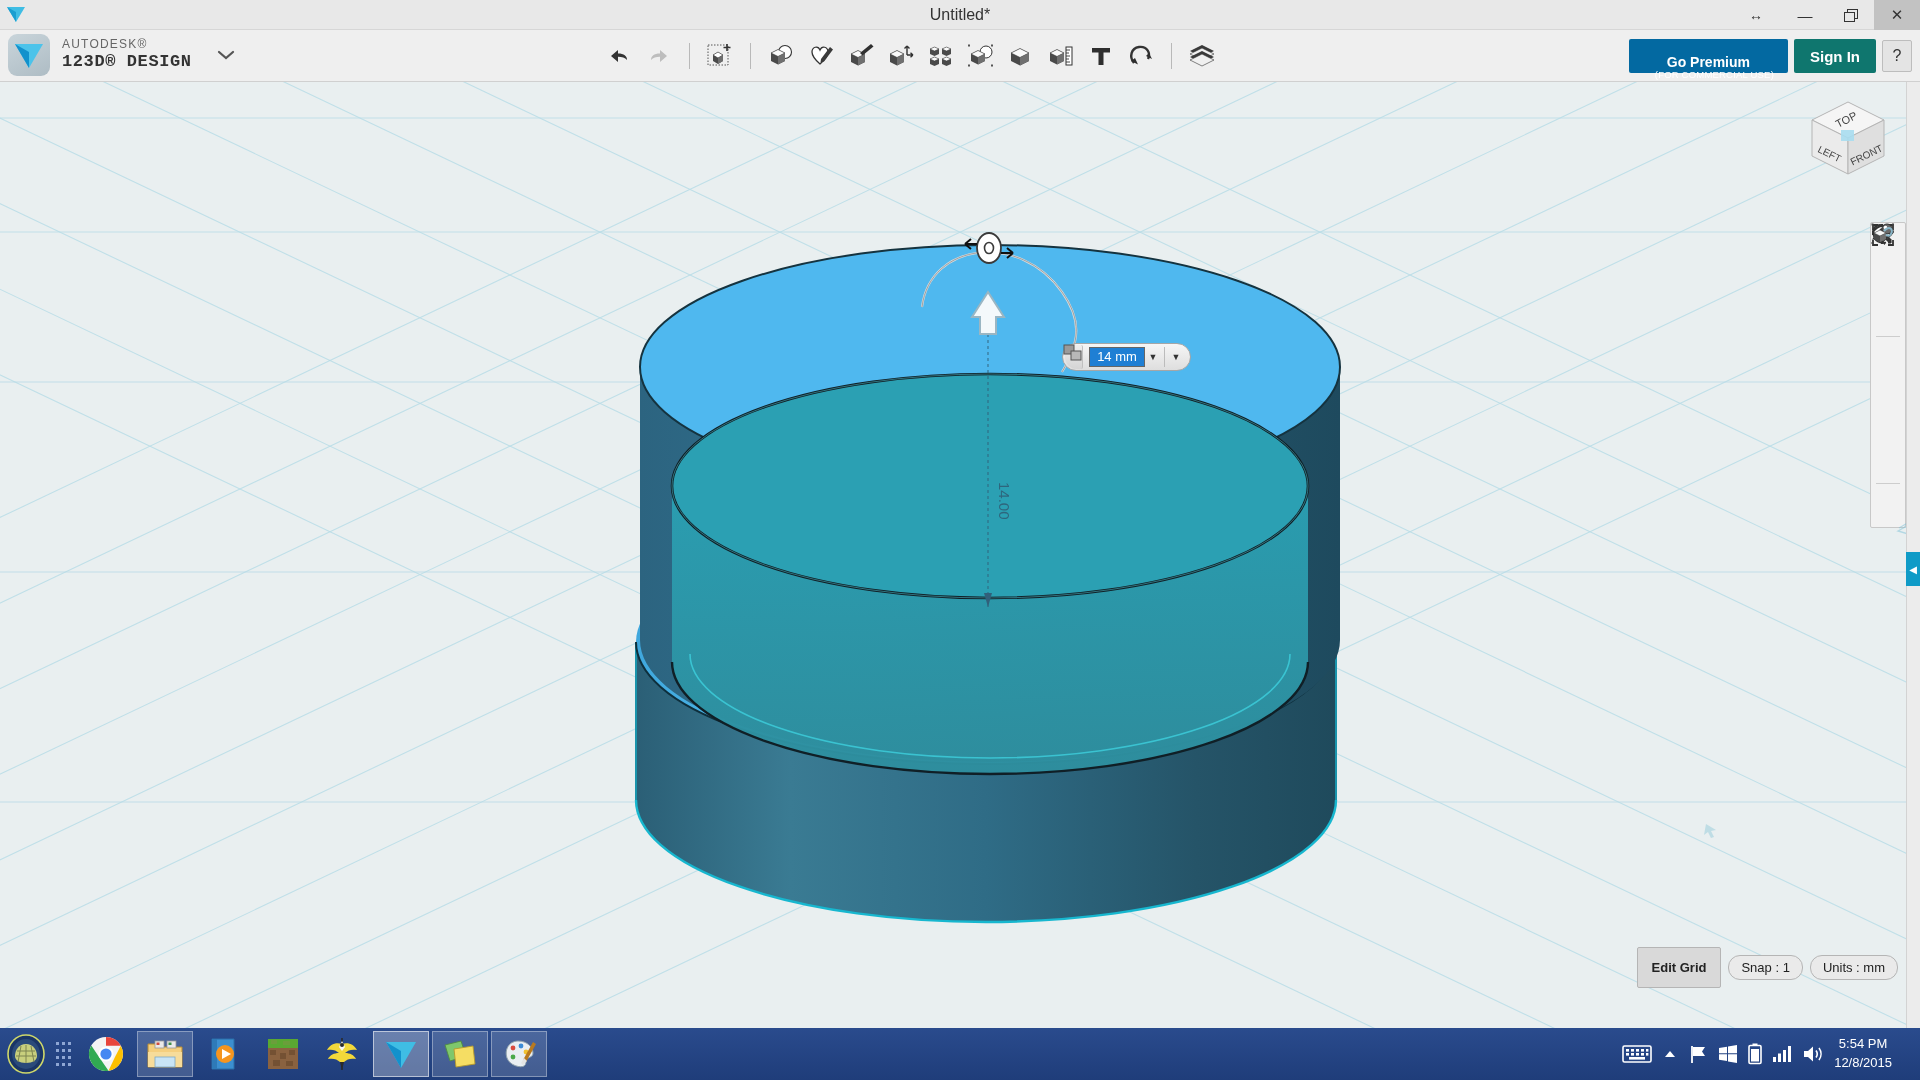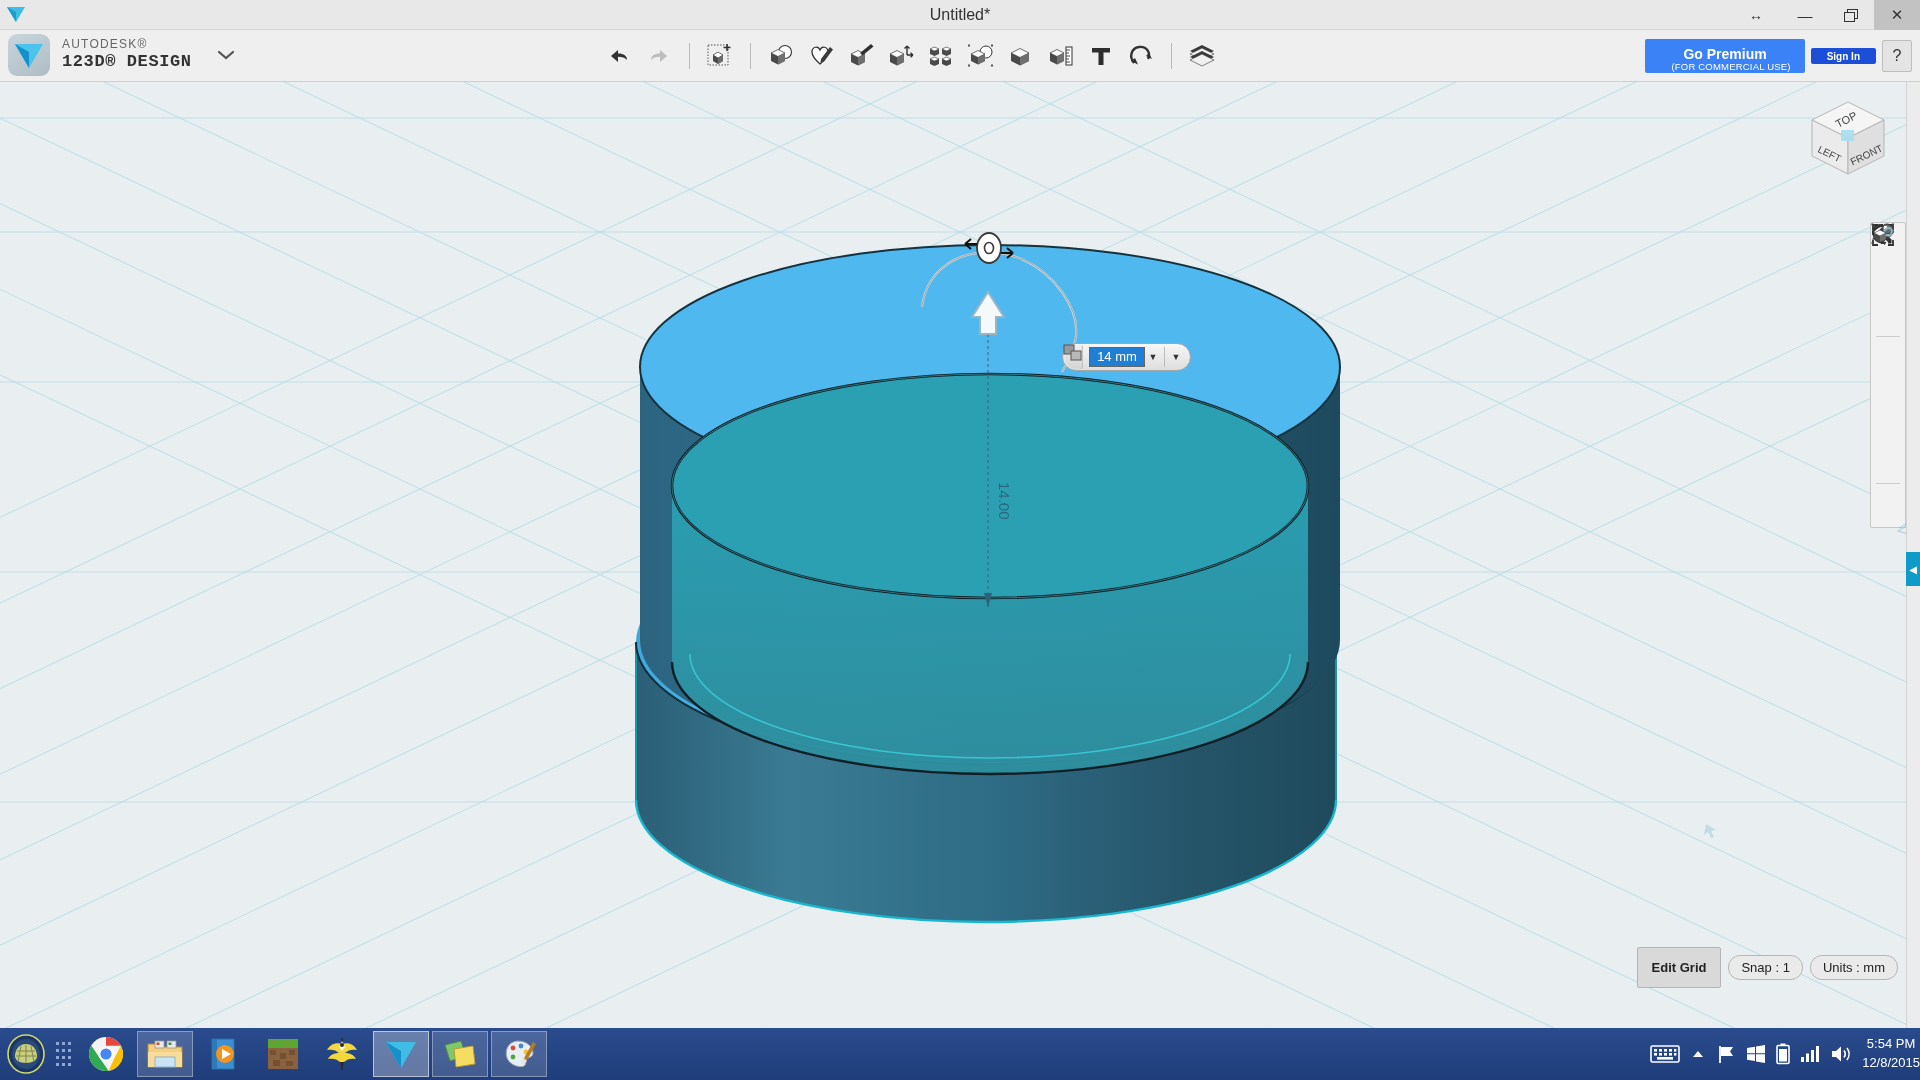--- a/index.html
+++ b/index.html
@@ -34,27 +34,27 @@
   .brand-caret { margin-left:24px; color:#555; font-size:15px; }
 
   .maintools { position:absolute; left:600px; top:0; height:52px;
                display:flex; align-items:center; gap:2px; }
   .tbtn { width:38px; height:40px; display:flex; align-items:center;
           justify-content:center; cursor:pointer; }
   .tsep { width:1px; height:26px; background:#b9b9b9; margin:0 9px; }
 
   .rightbtns { position:absolute; right:8px; top:9px; display:flex;
                align-items:center; gap:6px; }
-  .premium { background:#3b82f6; color:#fff; border:none; height:34px;
-             padding:8px 14px; border-radius:2px; text-align:center;
+  .premium { background:#0369a1; color:#fff; border:none; height:34px;
+             padding:16px 14px; border-radius:2px; text-align:center;
              line-height:1.05; cursor:pointer; }
   .premium .p1 { font-size:14px; font-weight:bold; display:block; }
   .premium .p2 { font-size:9.5px; display:block; letter-spacing:.2px;margin-left:12px; }
-  .signin { background:#1d4ed8; color:#fff; border:none; height:16px;
-            padding:0 16px; font-size:10px; font-weight:bold; border-radius:2px;
+  .signin { background:#0f766e; color:#fff; border:none; height:34px;
+            padding:0 16px; font-size:15px; font-weight:bold; border-radius:2px;
             cursor:pointer; }
   .helpbtn { width:30px; height:32px; background:#e4e4e4;
              border:1px solid #bdbdbd; font-size:16px; color:#333;
              border-radius:2px; cursor:pointer; }
 
   
   .canvas { position:absolute; left:0; top:82px; width:1920px; height:968px;
             background:#e9eff0; overflow:hidden; }
   .canvas svg { position:absolute; left:0; top:0; }
 
@@ -114,21 +114,21 @@
   .qrow { display:flex; gap:3px; }
   .qdot { width:3px; height:3px; background:#8ea6d4; }
   .tasks { display:flex; align-items:center; gap:3px; margin-left:6px; }
   .task { width:56px; height:46px; display:flex; align-items:center;
           justify-content:center; border:1px solid transparent; cursor:pointer; }
   .task.open { background:rgba(255,255,255,.16);
                border:1px solid rgba(255,255,255,.35); }
   .task.active { background:rgba(255,255,255,.30);
                  border:1px solid rgba(255,255,255,.55); }
   .tray { margin-left:auto; display:flex; align-items:center; gap:10px;
-          padding-right:0; }
+          padding-right:28px; }
   .trayicon { display:flex; align-items:center; justify-content:center;
               cursor:pointer; }
   .clock { color:#fff; font-size:13px; text-align:center; line-height:1.45;
            cursor:pointer; }
 </style>
 </head>
 <body>
 
 <div id="app">
 

